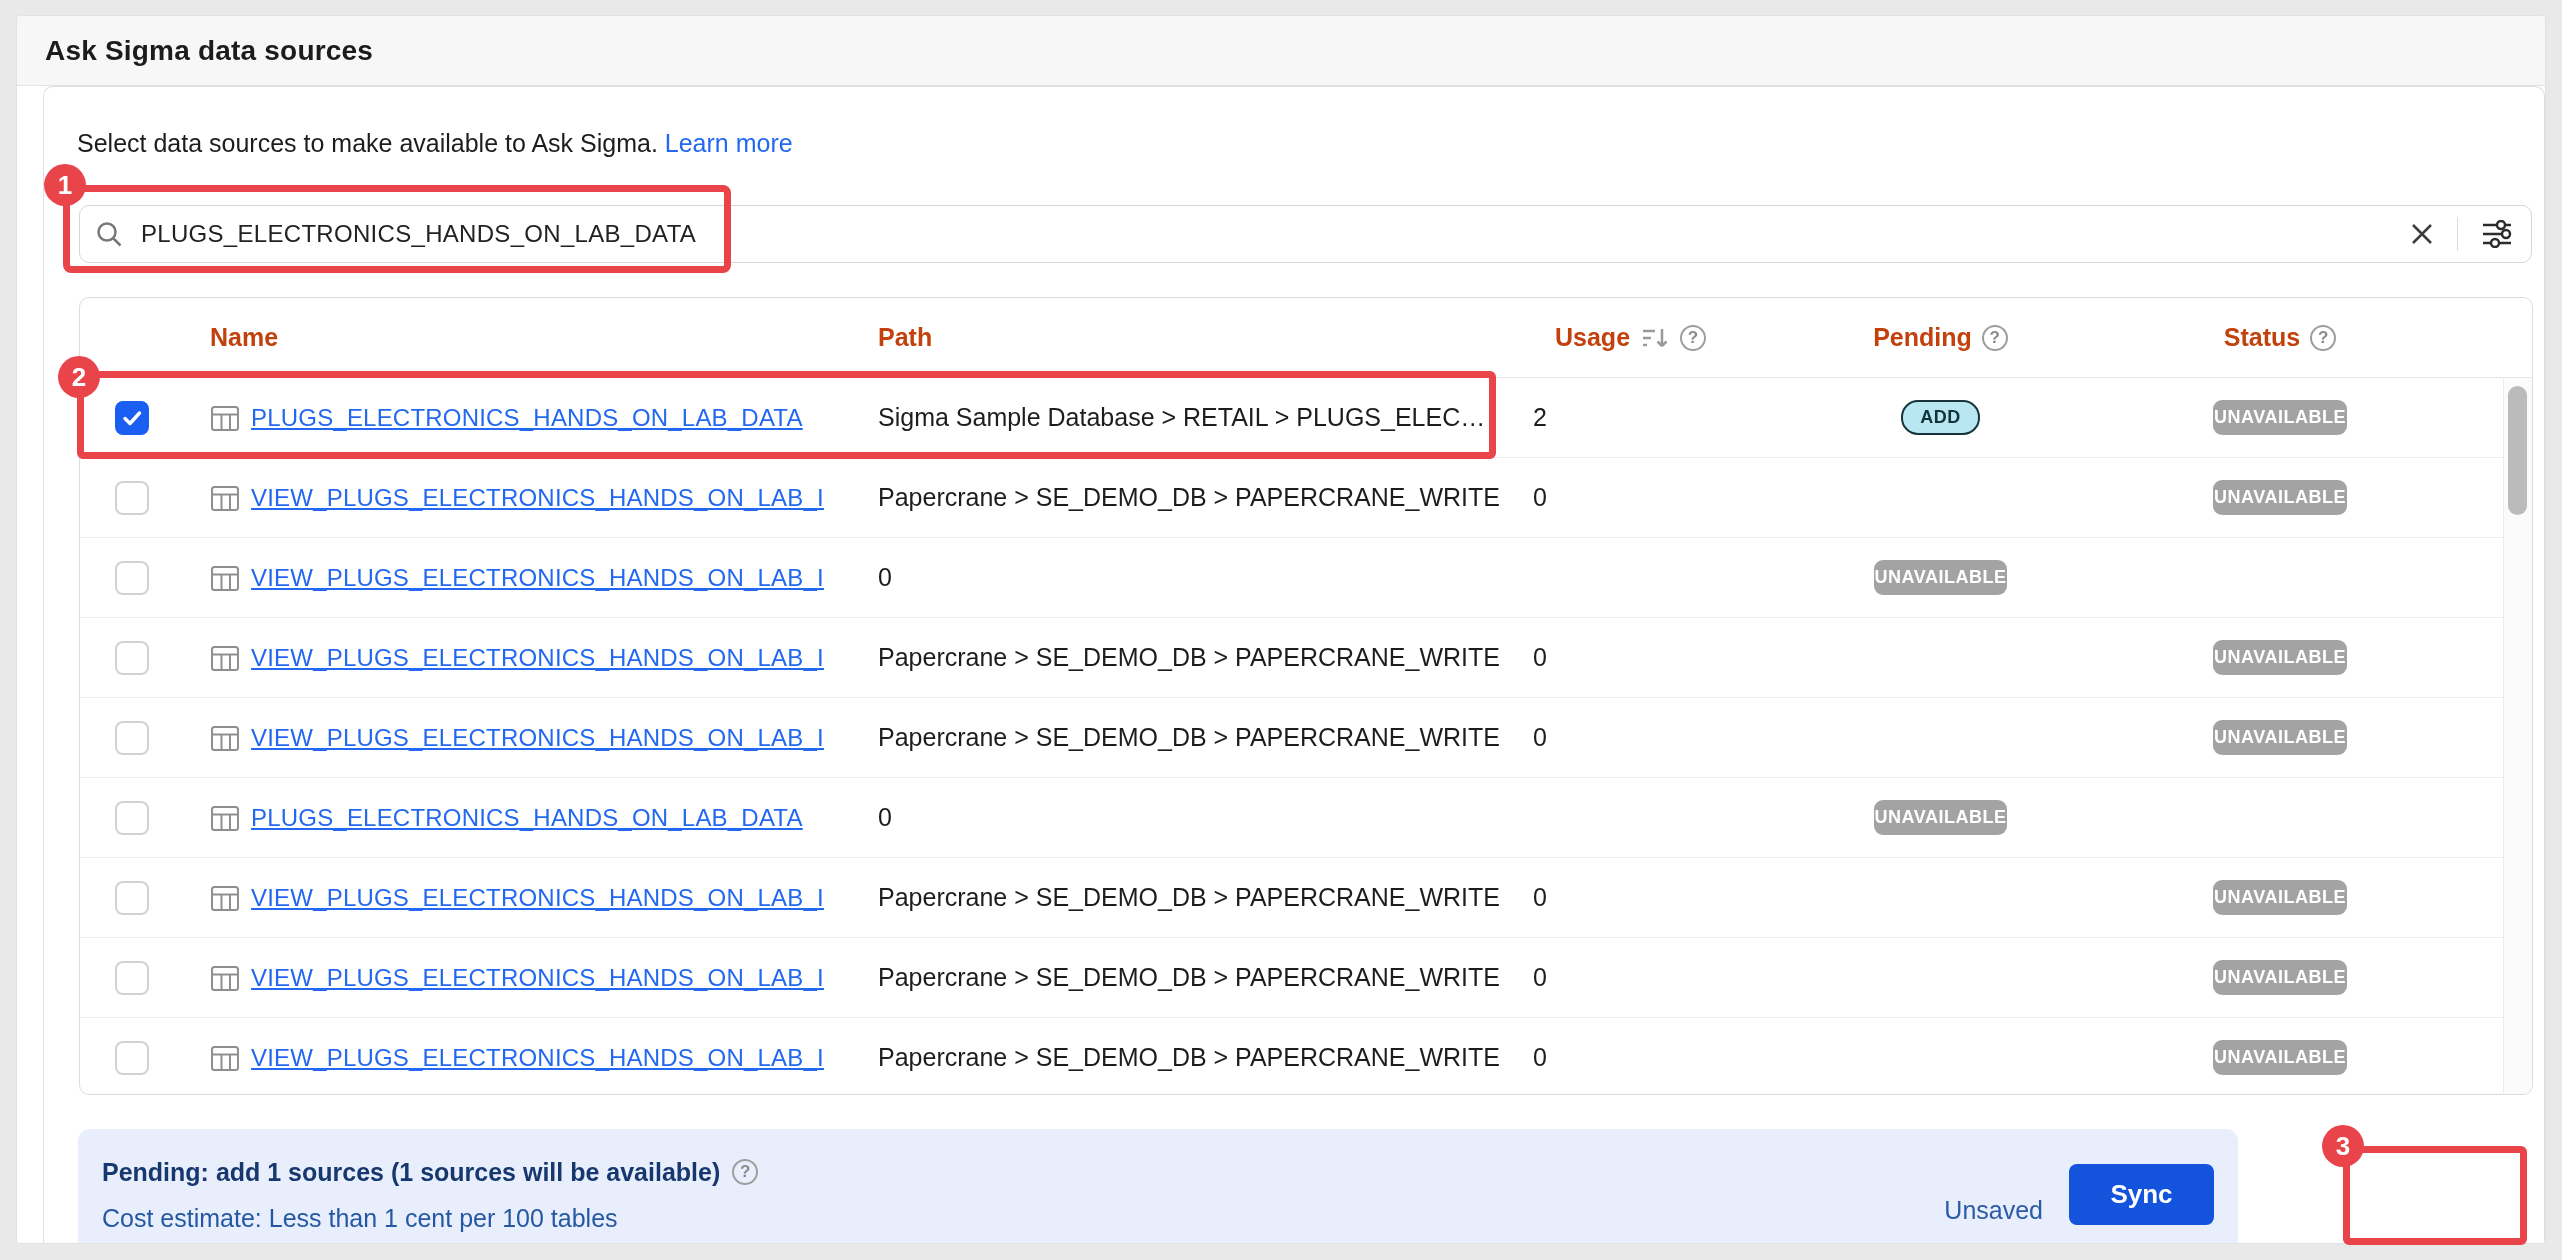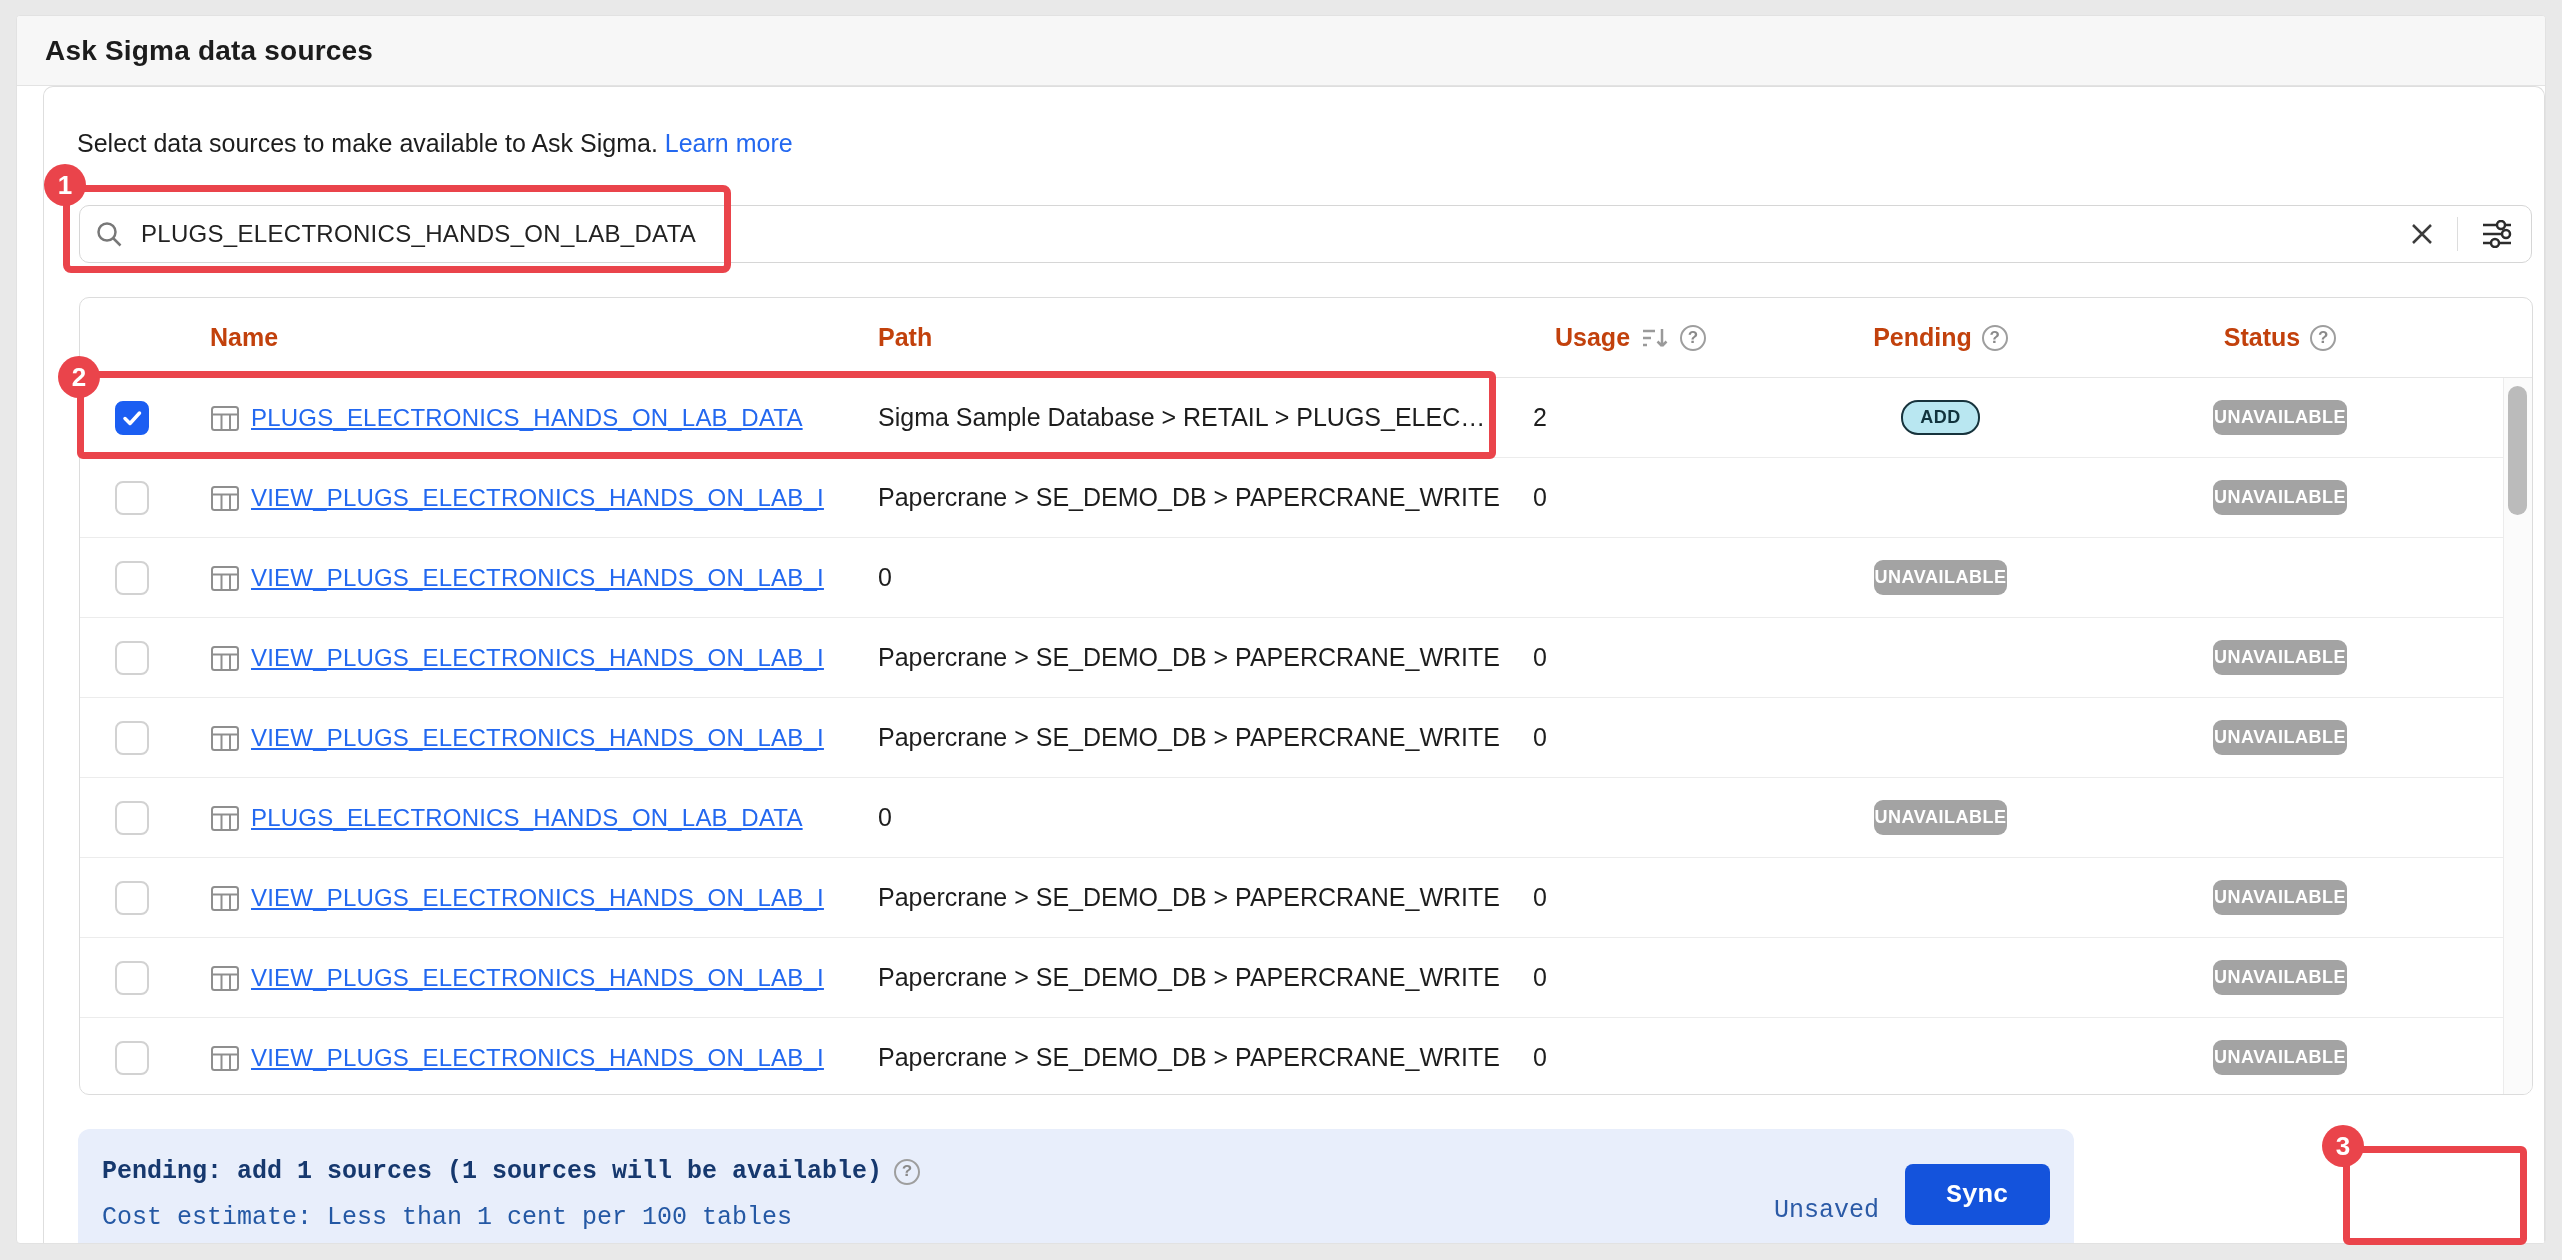--- a/index.html
+++ b/index.html
@@ -73,22 +73,22 @@
   .badge-add {
     background:var(--add-bg,#b9e7f1); border:2px solid #17333c; color:#11333d;
     font-size:18px; font-weight:700; border-radius:17px; padding:5px 17px; letter-spacing:.5px;
   }
   .badge-status {
     background:var(--status-gray,#a3a3a3); color:#fff;
     font-size:18px; font-weight:700; border-radius:9px; padding:7px 1px; letter-spacing:.5px;
   }
 
   .footer {
-    position:absolute; left:34px; top:1042px; width:1996px; height:117px;
-    background:var(--footer-bg,#e8eefb); border-radius:12px 12px 0 0; font-size:25px;font-family:Liberation Mono, monospace;
+    position:absolute; left:34px; top:1042px; width:2160px; height:117px;
+    background:var(--footer-bg,#e8eefb); border-radius:12px 12px 0 0; font-size:25px;
   }
   .footer-lines { position:absolute; left:24px; top:24px; display:flex; flex-direction:column; gap:8px; }
   .f1 { font-weight:700; color:#16386e; display:flex; align-items:center; gap:12px; line-height:38px; }
   .f2 { color:#2458a4; line-height:38px; }
   .footer-right { position:absolute; right:24px; top:35px; display:flex; align-items:flex-end; gap:26px; }
   .unsaved { color:#2b5aa6; font-size:25px; }
   .sync {
     width:145px; height:61px; background:var(--sync-blue,#1453dc); color:#fff;
     border:none; border-radius:8px; font-size:26px; font-weight:700; font-family:inherit; cursor:pointer;
   }

